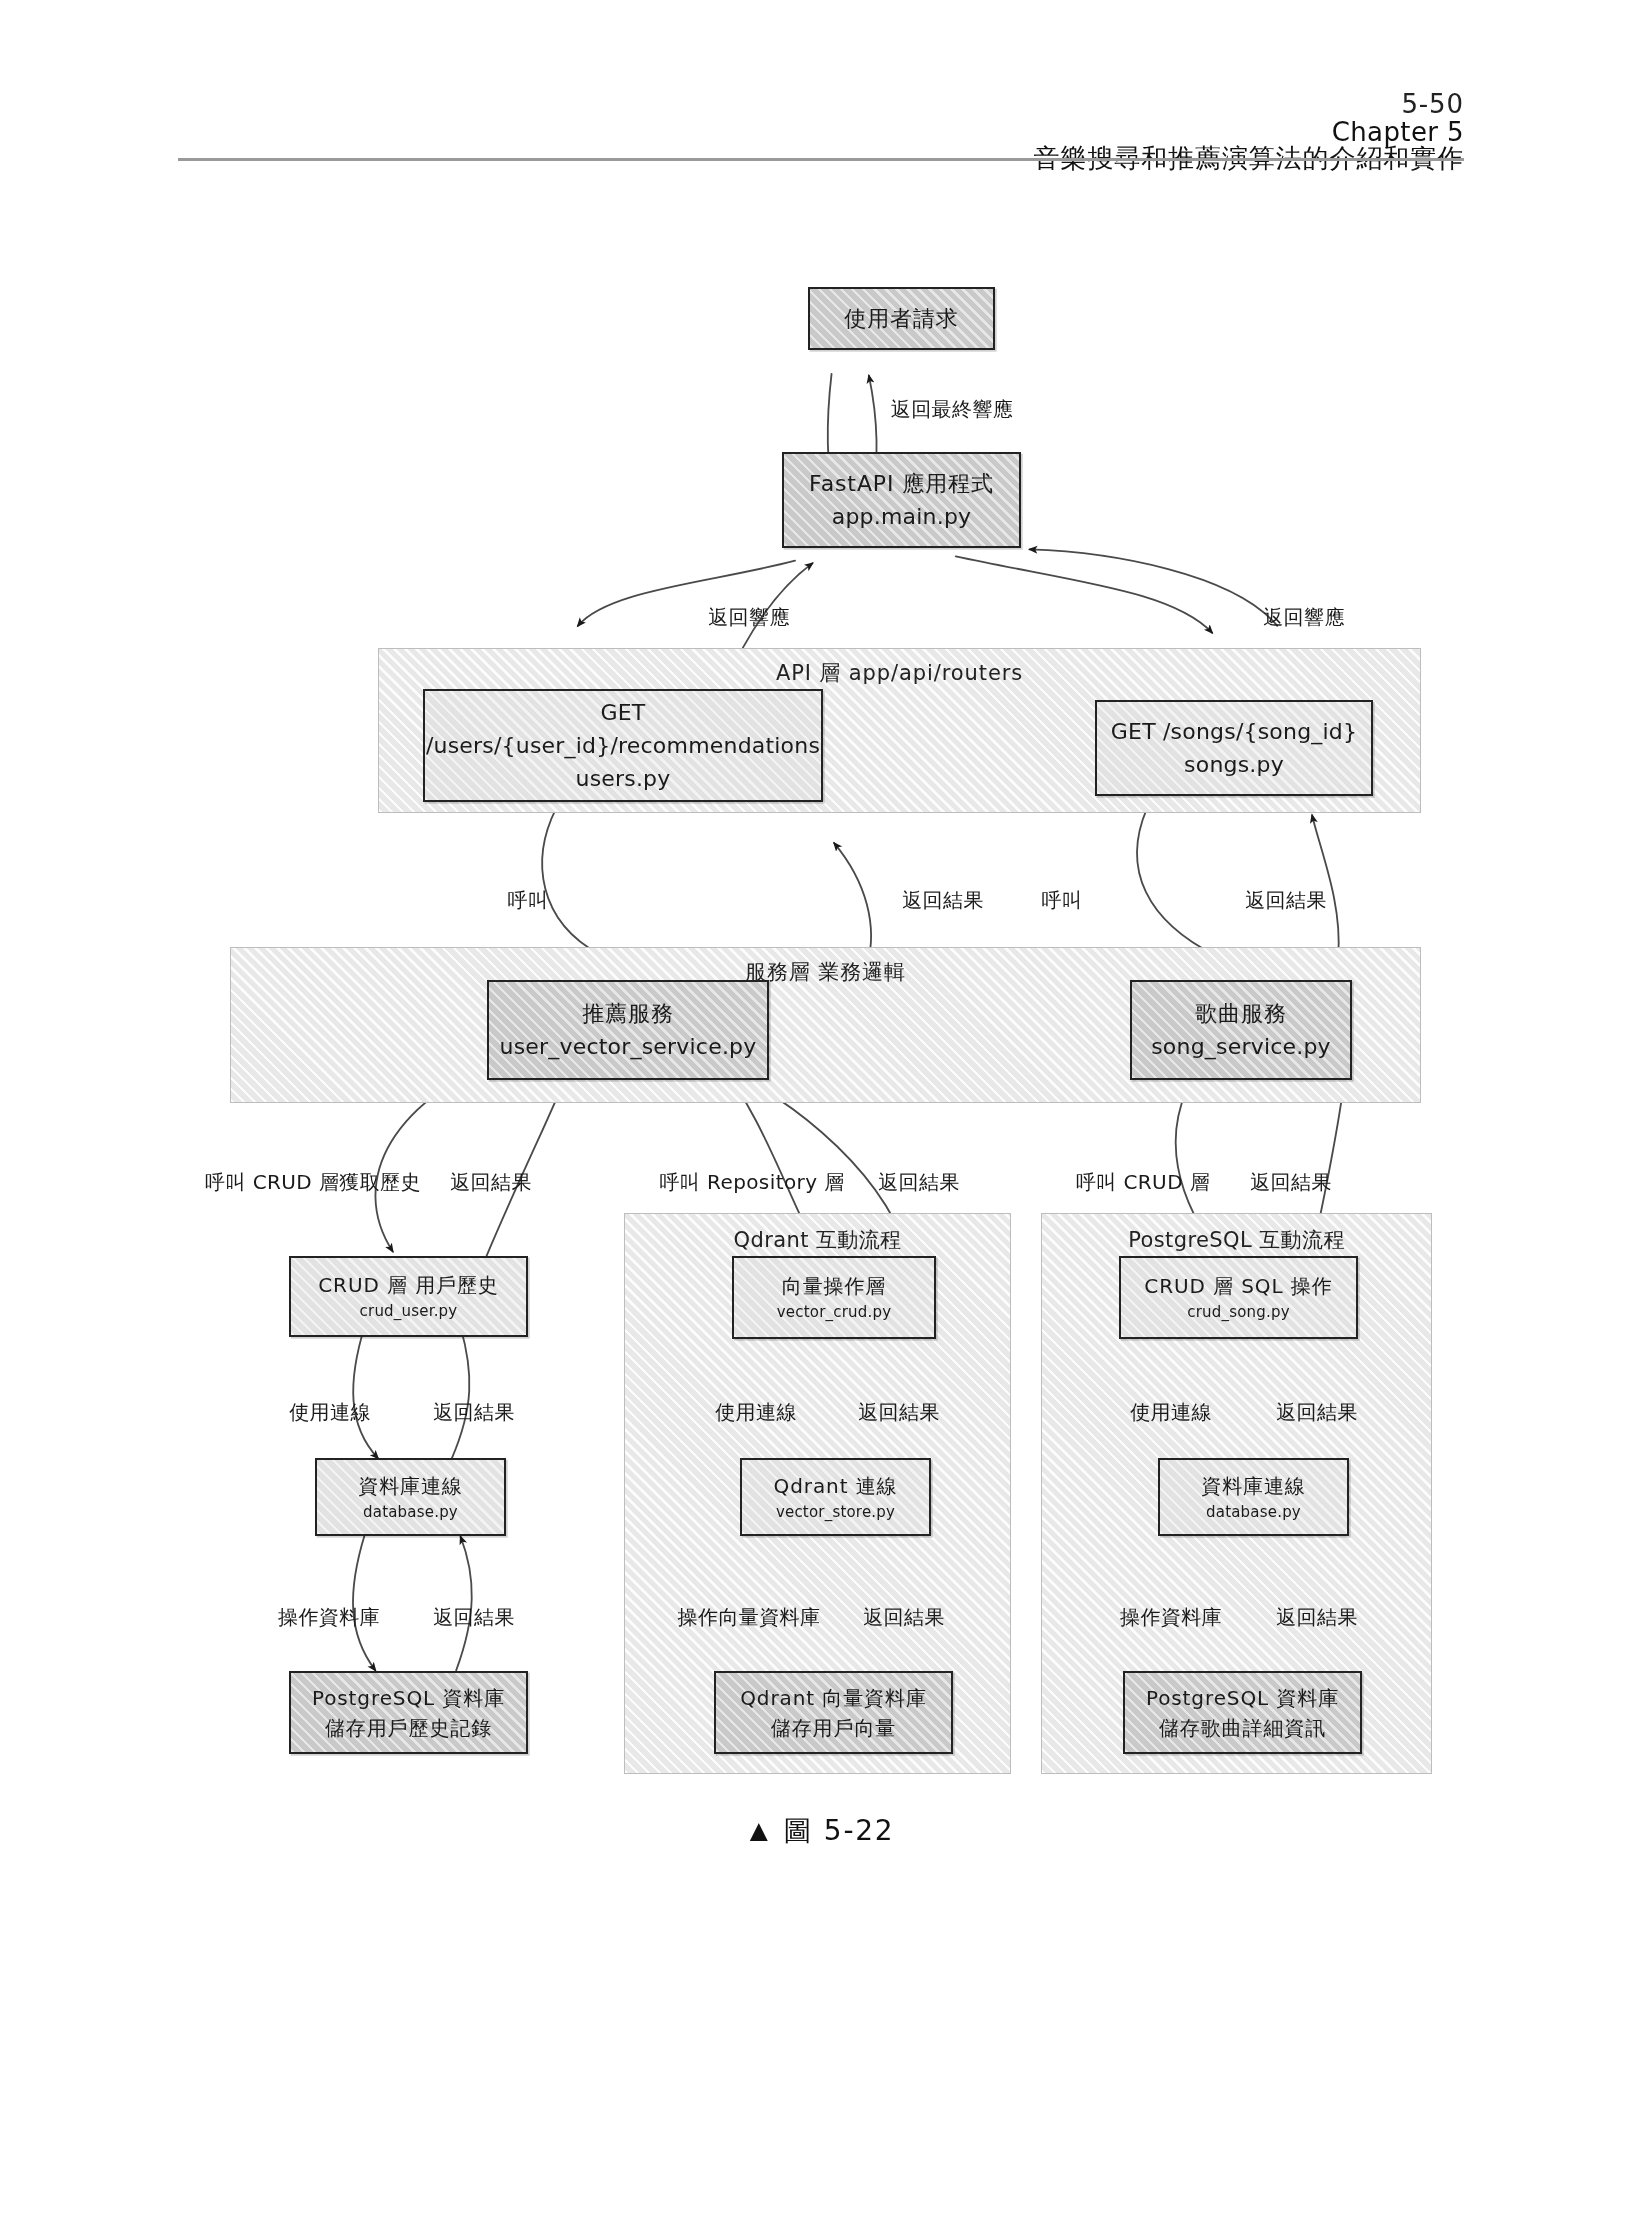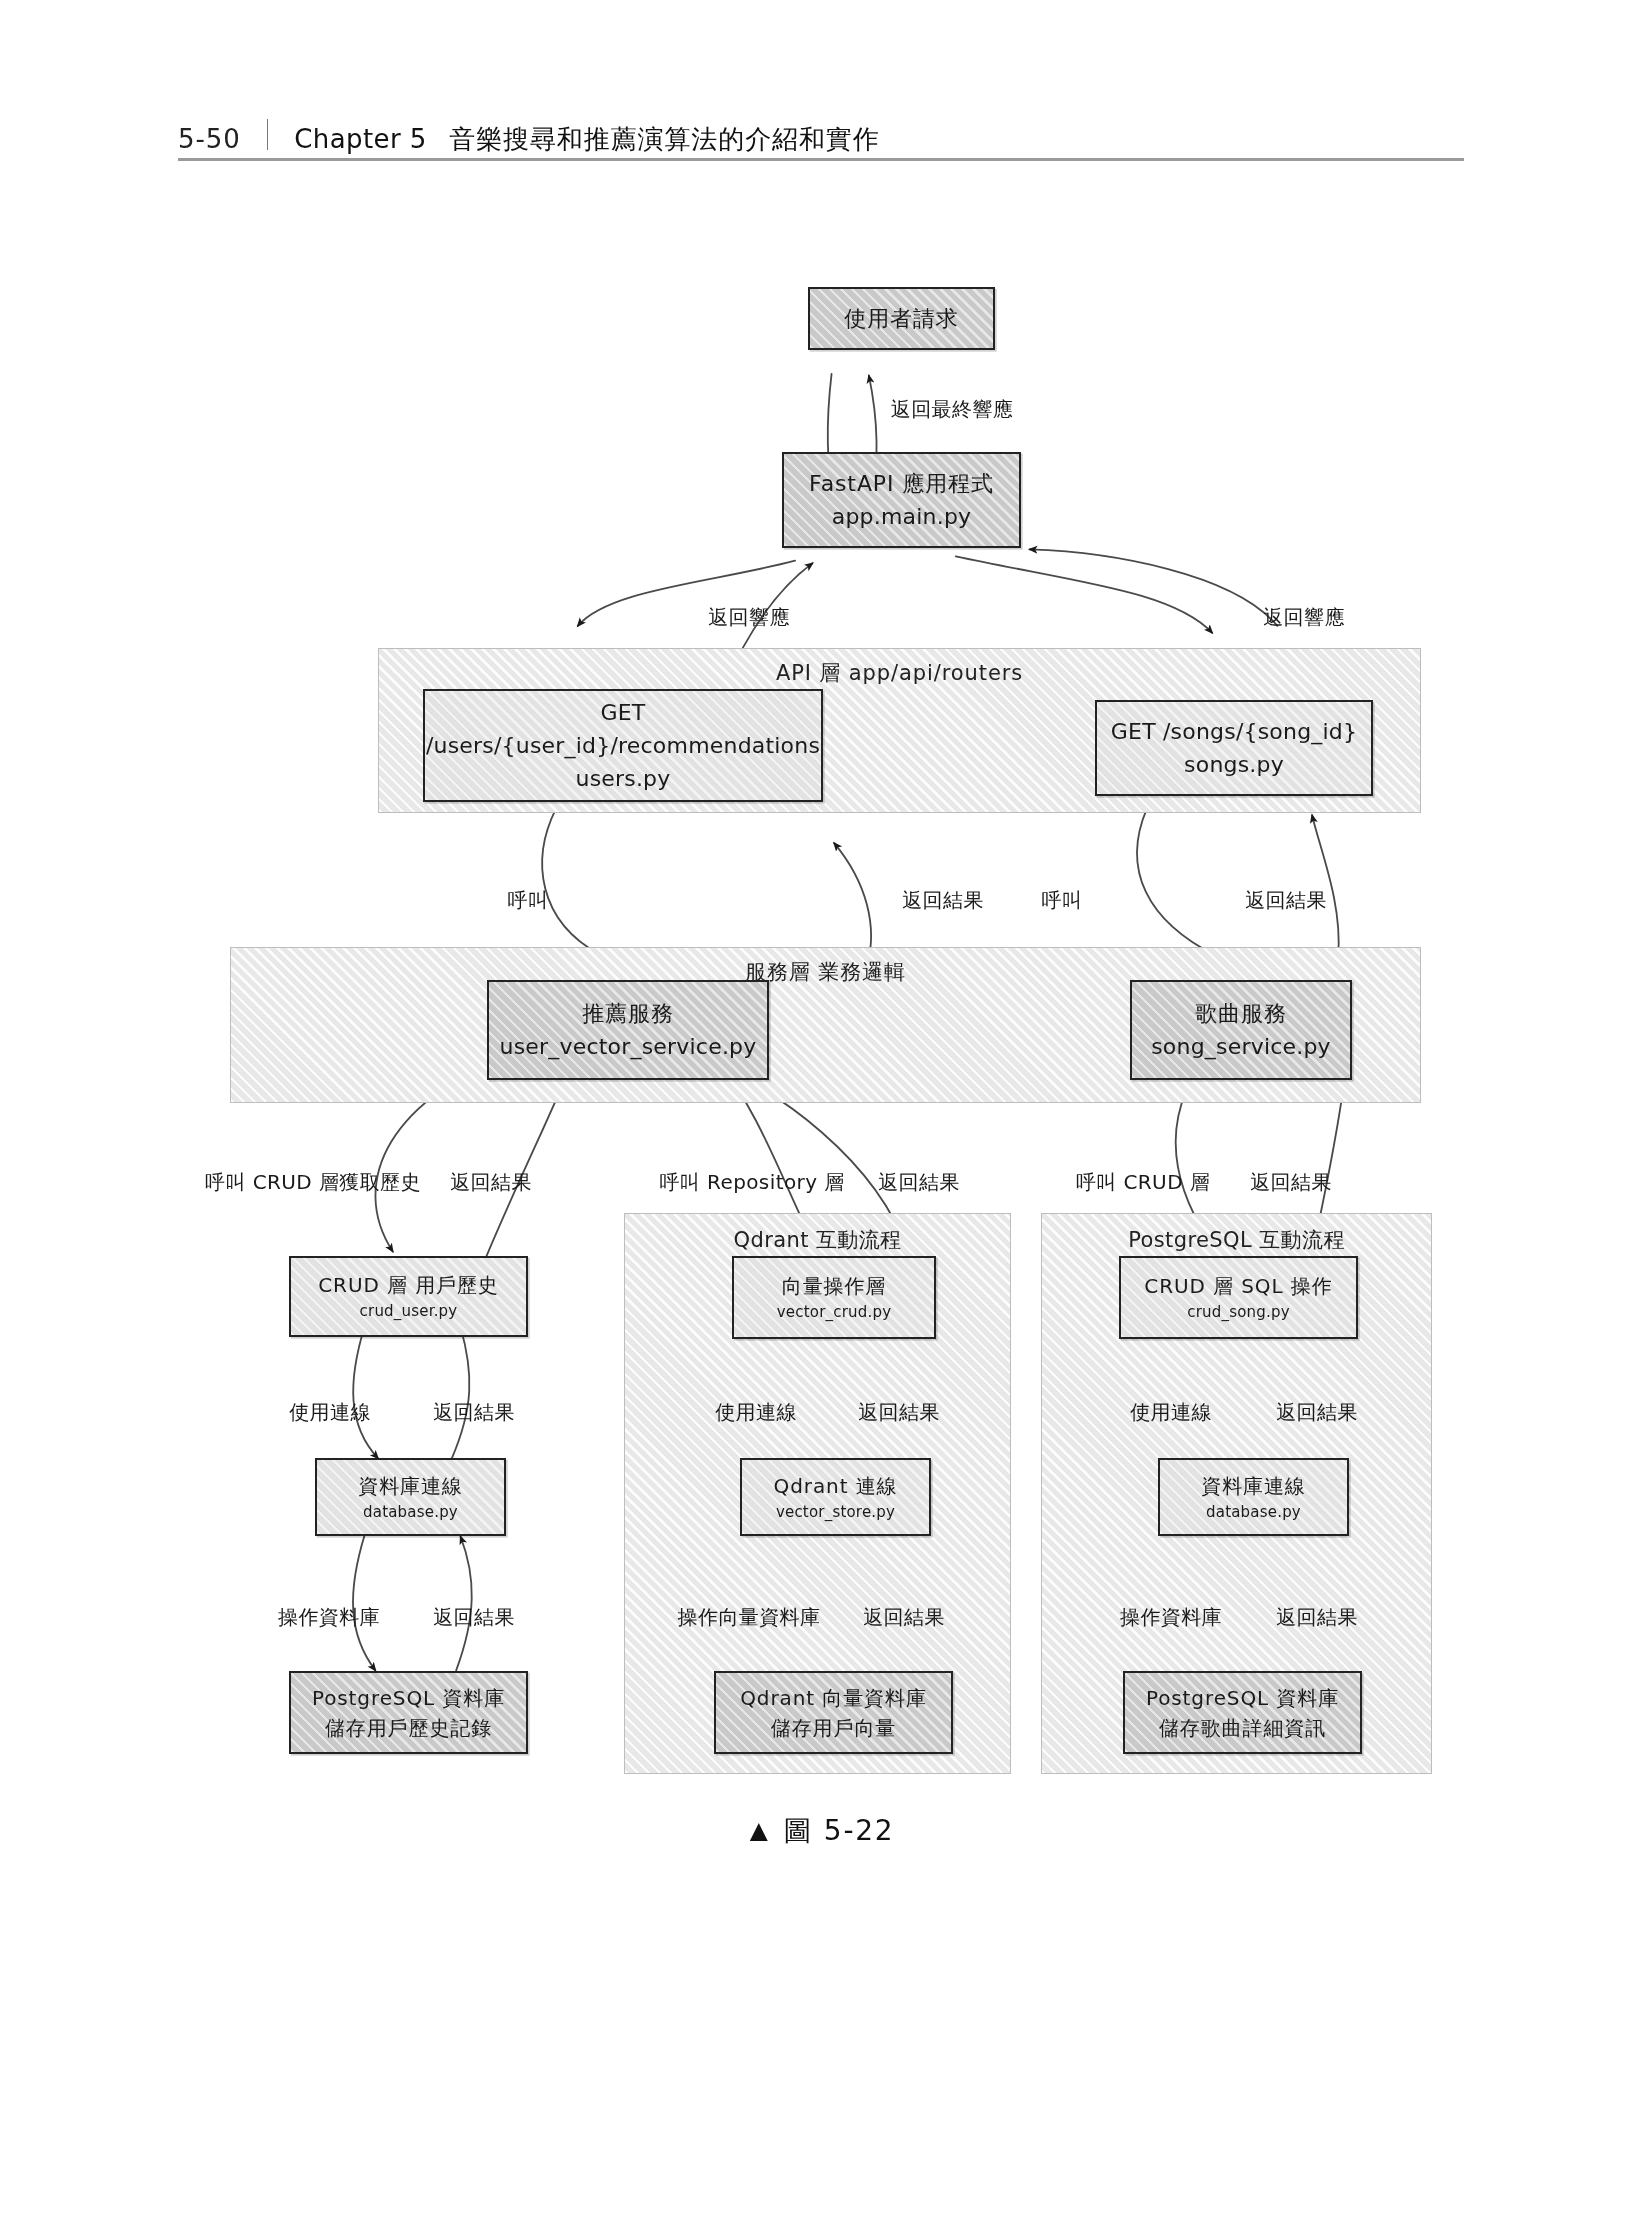--- a/index.html
+++ b/index.html
@@ -5,21 +5,21 @@
   html,body{margin:0;padding:0;background:#fff;}
   body{
     width:1644px;height:2225px;position:relative;
     font-family:"DejaVu Sans","Liberation Sans",sans-serif;
     color:#1a1a1a;overflow:hidden;
   }
 
   
   #page-header{
     position:absolute;left:178px;top:91px;width:1286px;height:61px;
-    display:flex;align-items:flex-end;gap:0;
+    display:flex;align-items:flex-end;gap:0;flex-direction:column;
   }
   .hdr-folio{font-size:26px;letter-spacing:0.9px;color:#222;line-height:1;}
   .hdr-sep{
     display:inline-block;width:1.7px;height:31px;background:#7a7a7a;
     margin:0 26px 1.7px 26px;
   }
   .hdr-chapter{font-size:26px;color:#111;line-height:1;letter-spacing:0.4px;}
   .hdr-title{font-size:26px;color:#111;line-height:1;margin-left:22.6px;letter-spacing:0.9px;}
   #header-rule{
     position:absolute;left:178px;top:158px;width:1286px;height:2.6px;background:#9a9a9a;

